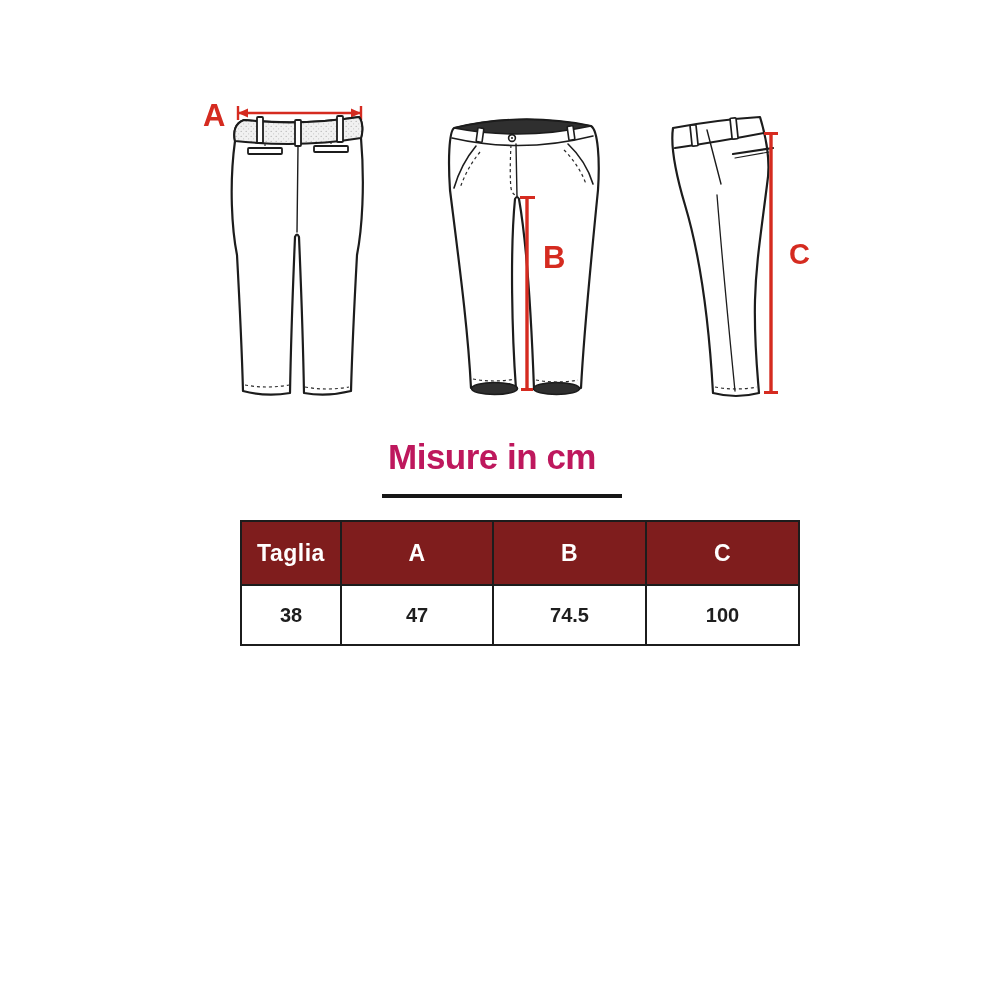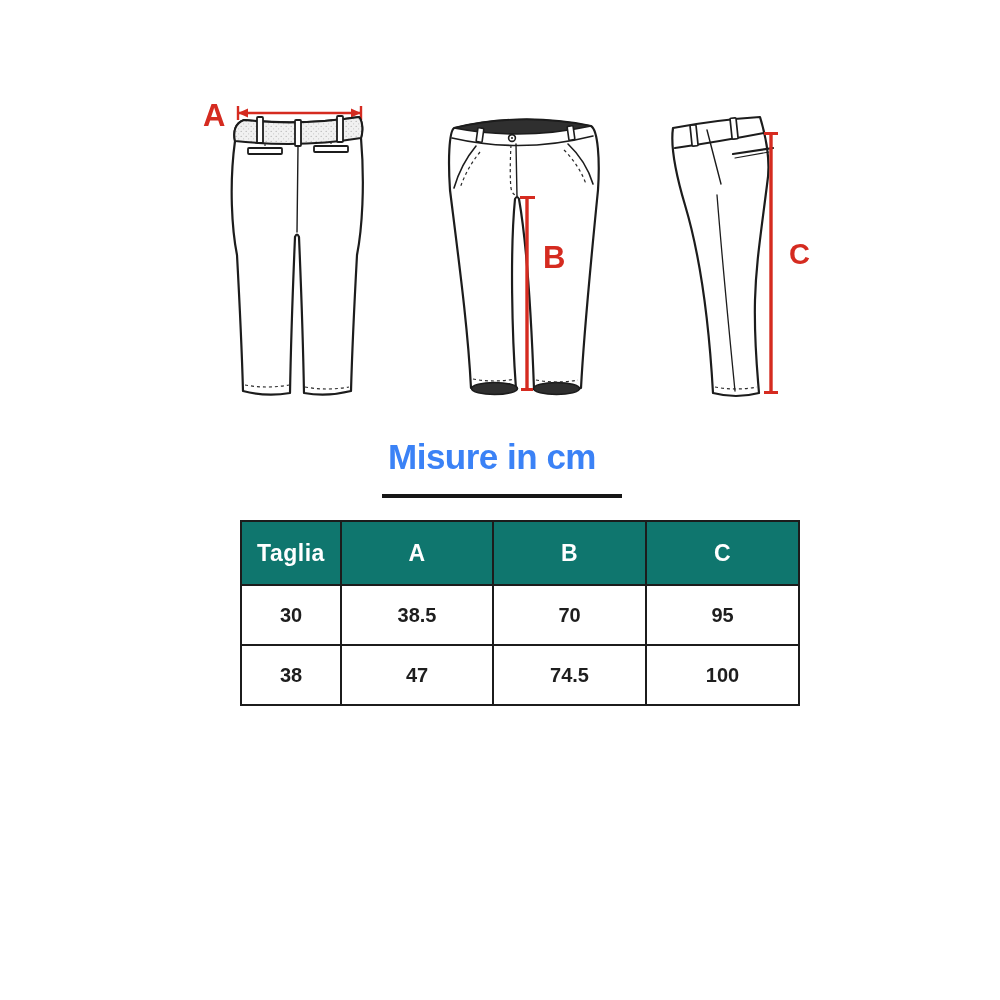--- a/index.html
+++ b/index.html
@@ -7,34 +7,34 @@
     position:relative;width:1000px;height:1000px;background:#ffffff;
     font-family:"Liberation Sans",sans-serif;overflow:hidden;
   }
   .abs{position:absolute;}
   .measure-label{
     position:absolute;color:#d52b20;font-weight:800;
     font-size:31px;line-height:1;letter-spacing:0;
   }
   #title{
     position:absolute;top:437px;left:92px;width:800px;text-align:center;
-    font-size:35px;font-weight:800;color:#3b82f6;letter-spacing:-0.5px;
+    font-size:35px;font-weight:800;color:#be185d;letter-spacing:-0.5px;
   }
   #title-underline{
     position:absolute;top:494px;left:382px;width:240px;height:4px;background:#161616;
   }
   table.size-table{
     position:absolute;left:240px;top:520px;width:558px;
     border-collapse:collapse;table-layout:fixed;
   }
   table.size-table th, table.size-table td{
     border:2px solid #1c1c1c;text-align:center;vertical-align:middle;padding:0;
   }
   table.size-table thead th{
-    background:#0f766e;color:#ffffff;height:62px;
+    background:#7f1d1d;color:#ffffff;height:62px;
     font-size:23px;font-weight:700;letter-spacing:0.5px;
   }
   table.size-table tbody td{
     background:#ffffff;color:#1e1e1e;height:58px;
     font-size:20px;font-weight:700;
   }
   .col-taglia{width:100px;}
   .col-a{width:152px;}
   .col-b{width:153px;}
   .col-c{width:153px;}
@@ -175,26 +175,20 @@
     <thead>
       <tr>
         <th>Taglia</th>
         <th>A</th>
         <th>B</th>
         <th>C</th>
       </tr>
     </thead>
     <tbody>
       <tr>
-        <td>30</td>
-        <td>38.5</td>
-        <td>70</td>
-        <td>95</td>
-      </tr>
-      <tr>
         <td>38</td>
         <td>47</td>
         <td>74.5</td>
         <td>100</td>
       </tr>
     </tbody>
   </table>
 
 </div>
 

